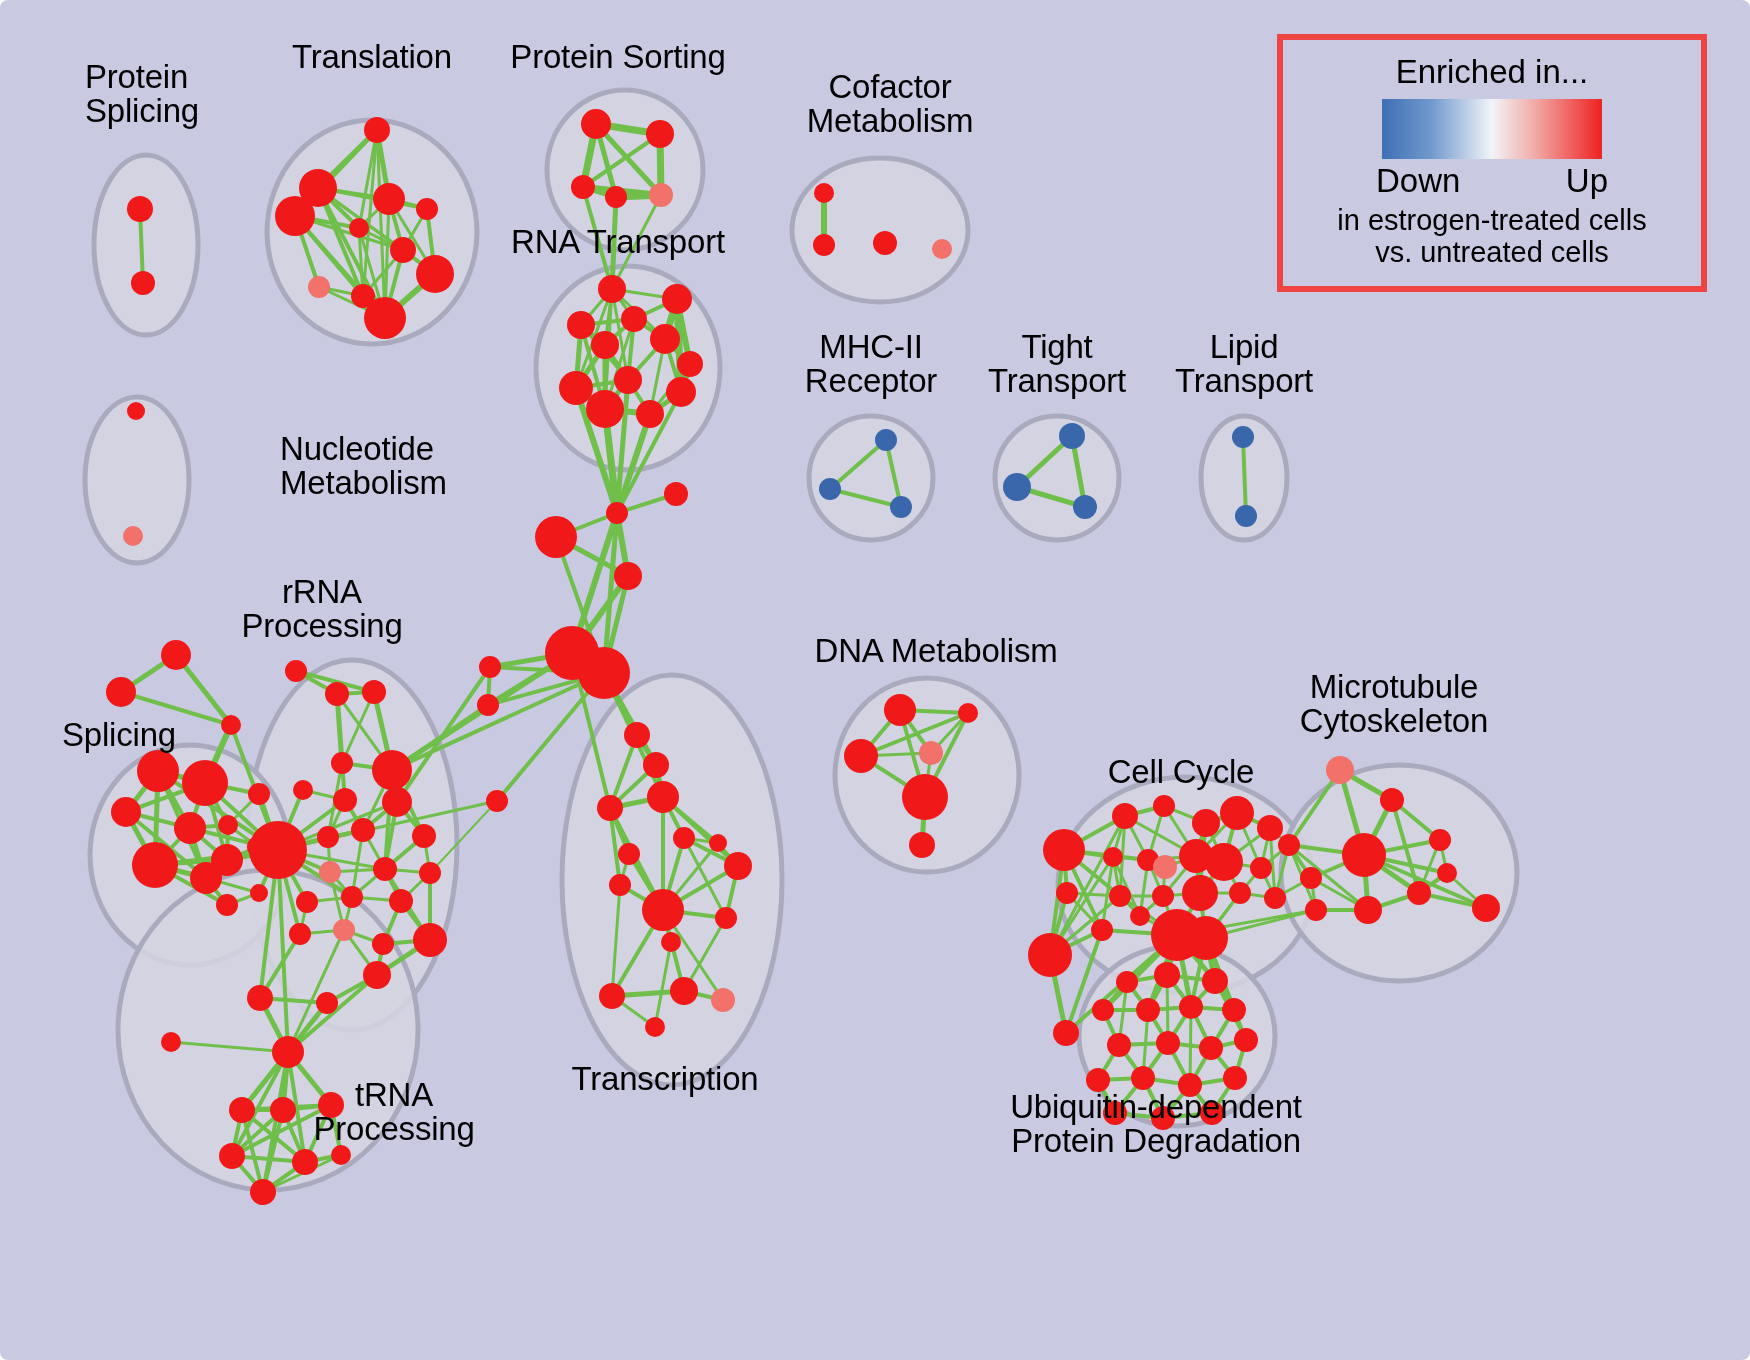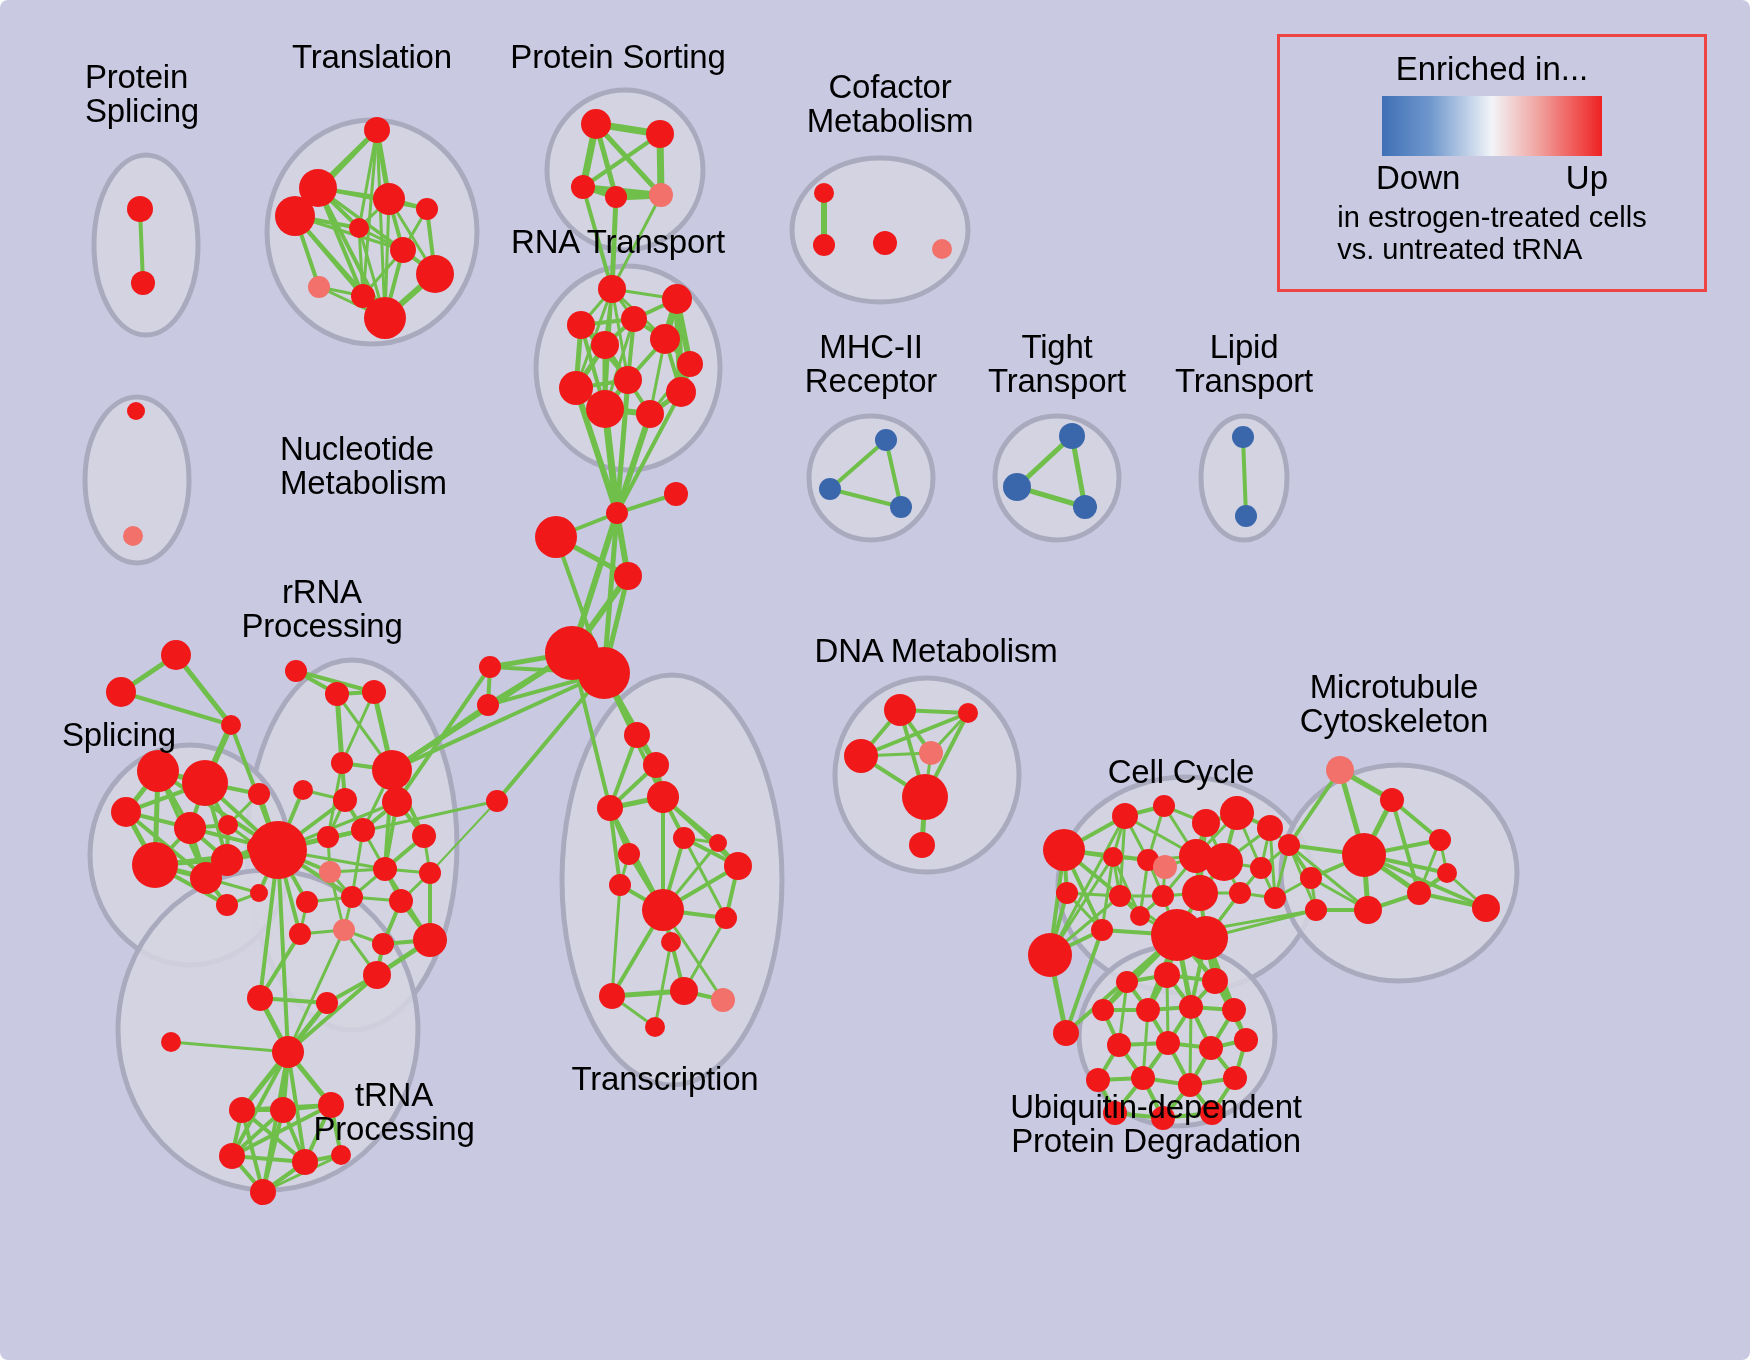--- a/index.html
+++ b/index.html
@@ -35,21 +35,21 @@
   .lbl-left   { text-align: left; }
 
   #legend {
     position: absolute;
     left: 1277px;
     top: 34px;
     width: 430px;
     height: 258px;
     box-sizing: border-box;
     background: #c9c9e2;
-    border: 3px solid #ef4444;
+    border: 6px solid #ef4444;
     display: flex;
     flex-direction: column;
     align-items: center;
     padding-top: 13px;
   }
   #legend .title {
     font-size: 33px;
     color: #000;
     margin-bottom: 8px;
   }
@@ -66,20 +66,21 @@
     display: flex;
     justify-content: space-between;
     font-size: 33px;
     color: #000;
     margin-top: 3px;
     gap: 42px;
   }
   #legend .sub {
     font-size: 29px;
     color: #000;
+    text-align: center;
     line-height: 1.12;
     margin-top: 4px;
   }
 </style>
 </head>
 <body>
 
 <div id="figure">
 
   <svg id="net" viewBox="0 0 1750 1360" preserveAspectRatio="none">
@@ -761,17 +762,17 @@
     <div class="title">Enriched in...</div>
     <div class="bar-wrap">
       <div class="bar"></div>
     </div>
     <div class="ends">
       <span>Down</span>
       <span>Up</span>
     </div>
     <div class="sub">
       <div>in estrogen-treated cells</div>
-      <div>vs. untreated tRNA</div>
+      <div>vs. untreated cells</div>
     </div>
   </div>
 
 </div>
 
 </body></html>

